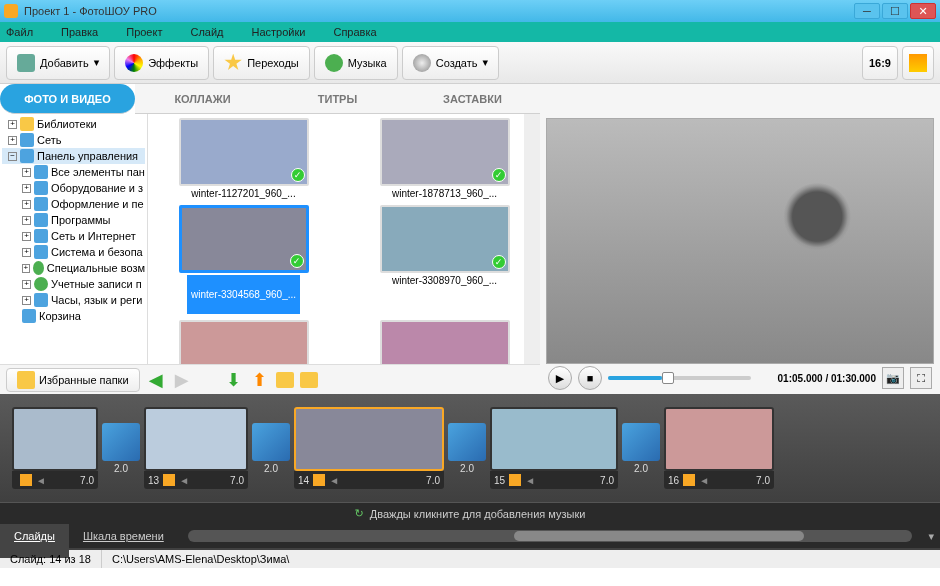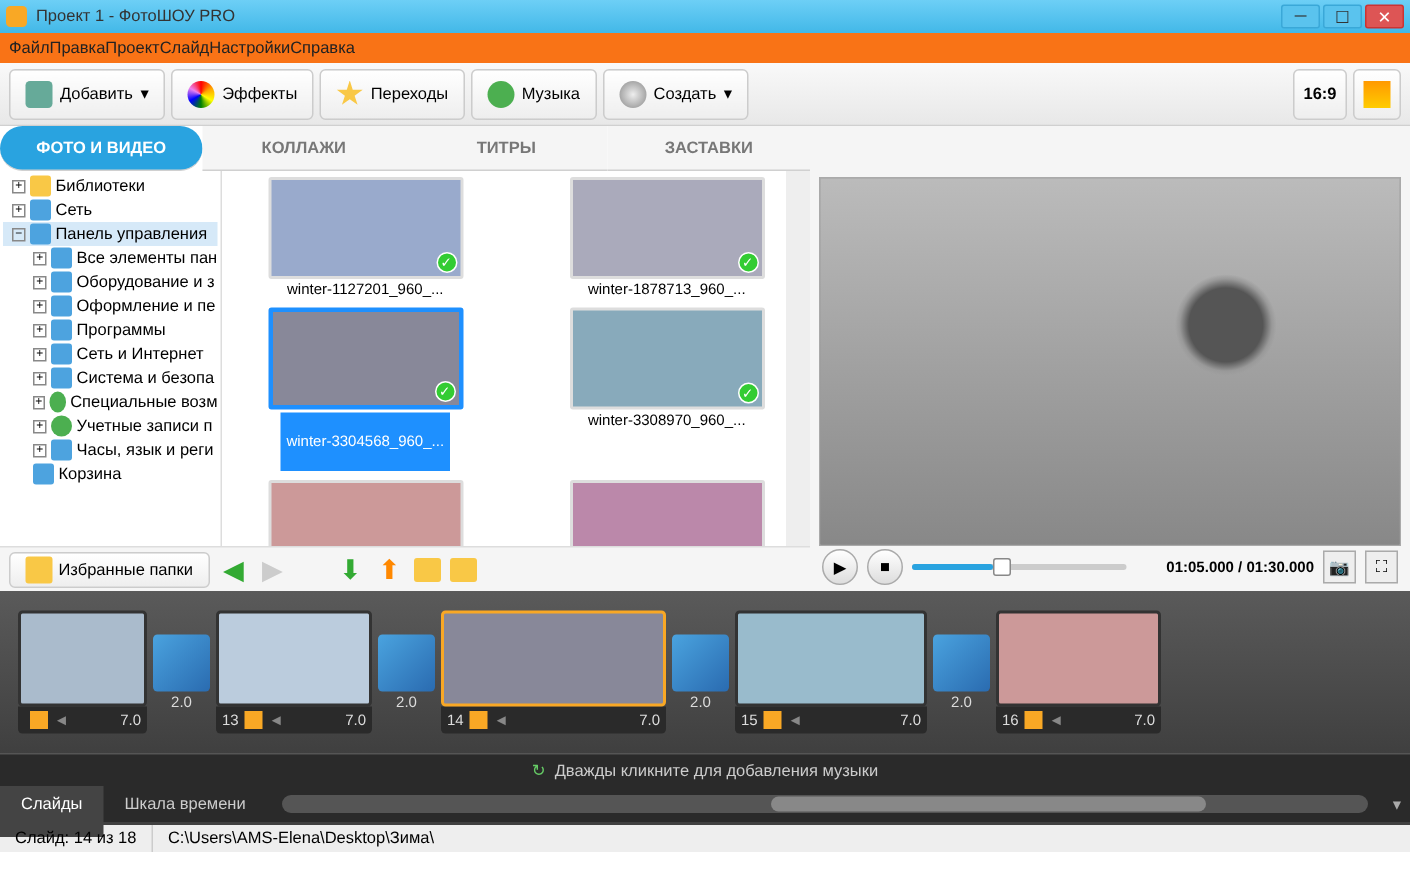--- a/index.html
+++ b/index.html
@@ -7,21 +7,21 @@
 
 
 .titlebar { height: 22px; background: linear-gradient(#6dcff6, #42b8e8); display: flex; align-items: center; padding: 0 4px; color: #333; }
 .titlebar .app-icon { width: 14px; height: 14px; background: #f9a825; border-radius: 3px; margin-right: 6px; }
 .titlebar .title { flex: 1; font-size: 11px; }
 .win-btns { display: flex; gap: 0; }
 .win-btn { width: 26px; height: 16px; background: #5ac3ee; border: 1px solid #3aa8d8; border-radius: 2px; margin-left: 2px; display: flex; align-items: center; justify-content: center; cursor: pointer; font-size: 11px; }
 .win-btn.close { background: #d55; border-color: #c33; color: #fff; }
 
 
-.menubar { height: 20px; background: #f97316; display: flex; align-items: center; padding: 0 6px; gap: 0; font-size: 11px; color: #222; }
+.menubar { height: 20px; background: #14b8a6; display: flex; align-items: center; padding: 0 6px; gap: 28px; font-size: 11px; color: #222; }
 .menubar span { cursor: pointer; }
 
 
 .toolbar { height: 42px; background: linear-gradient(#f9f9f9, #e8e8e8); border-bottom: 1px solid #d0d0d0; display: flex; align-items: center; padding: 0 6px; gap: 4px; }
 .tool-btn { height: 34px; padding: 0 10px; background: linear-gradient(#fff,#eee); border: 1px solid #ccc; border-radius: 4px; display: flex; align-items: center; gap: 5px; cursor: pointer; font-size: 11px; }
 .tool-btn.small { padding: 0 6px; }
 .tool-icon { width: 18px; height: 18px; display: inline-block; }
 .toolbar .spacer { flex: 1; }
 .promo { display: flex; flex-direction: column; font-size: 10px; margin-right: 8px; gap: 2px; }
 .promo a { color: #1a5fcc; text-decoration: underline; cursor: pointer; }
@@ -78,21 +78,21 @@
 .tl-slide.sel .tl-slide-img { border-color: #f9a825; }
 .tl-slide-bar { height: 18px; background: #2a2a2a; display: flex; align-items: center; gap: 4px; padding: 0 4px; font-size: 10px; color: #ddd; border-radius: 0 0 3px 3px; }
 .tl-slide-bar .pencil { width: 12px; height: 12px; background: #f9a825; }
 .tl-trans { width: 38px; display: flex; flex-direction: column; align-items: center; }
 .tl-trans-img { width: 38px; height: 38px; background: linear-gradient(135deg,#4aa3df,#2a6bb0); border-radius: 3px; }
 .tl-trans-lbl { font-size: 10px; color: #ddd; margin-top: 2px; }
 .tl-music { height: 22px; background: #2a2a2a; color: #ccc; display: flex; align-items: center; justify-content: center; gap: 6px; font-size: 11px; cursor: pointer; border-top: 1px solid #555; }
 
 
 .tl-tabs { height: 24px; background: #2a2a2a; display: flex; align-items: center; }
-.tl-tab { padding: 16px 14px; color: #ccc; font-size: 11px; cursor: pointer; }
+.tl-tab { padding: 16px 14px; color: #ccc; font-size: 11px; cursor: pointer; text-decoration: underline; }
 .tl-tab.active { background: #444; color: #fff; }
 .tl-scroll { flex: 1; margin: 0 10px; height: 12px; background: #555; border-radius: 6px; position: relative; }
 .tl-scroll-thumb { position: absolute; left: 45%; width: 40%; top: 1px; bottom: 1px; background: #888; border-radius: 5px; }
 .statusbar { height: 20px; background: #eee; border-top: 2px solid #404040; display: flex; align-items: center; font-size: 11px; }
 .statusbar .cell { padding: 0 10px; border-right: 1px solid #ccc; height: 100%; display: flex; align-items: center; }
 .statusbar .path { flex: 1; padding: 0 10px; }
 
 
 .ic-folder { background: #f9c846; border-radius: 2px; }
 .ic-blue { background: #4da3df; border-radius: 2px; }

